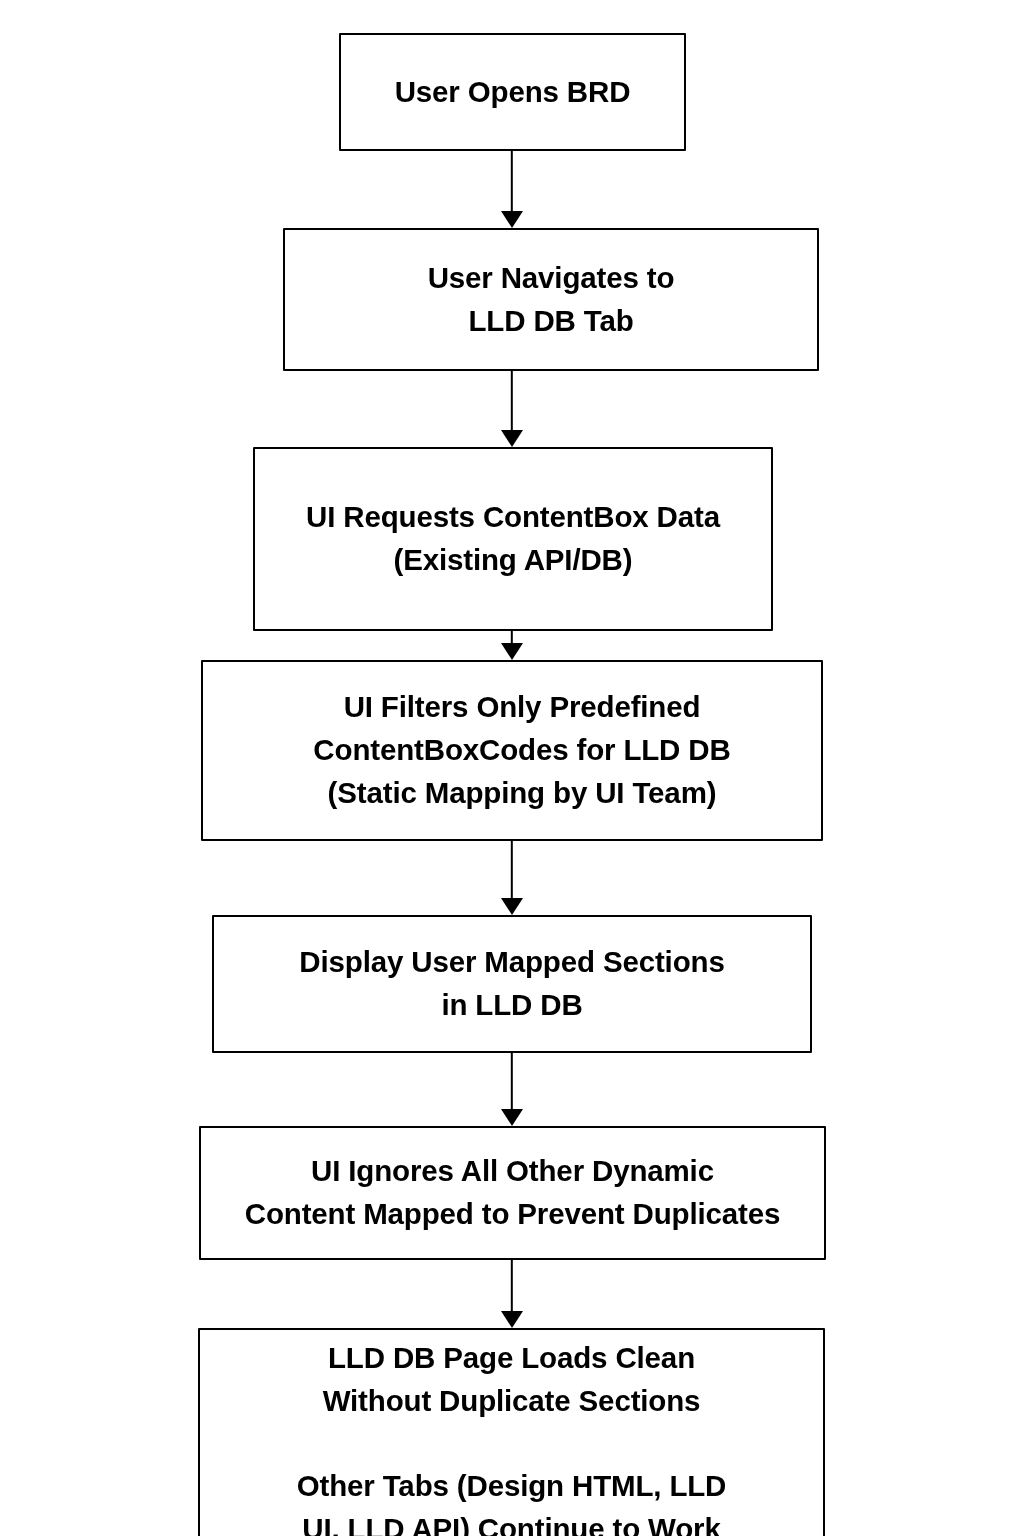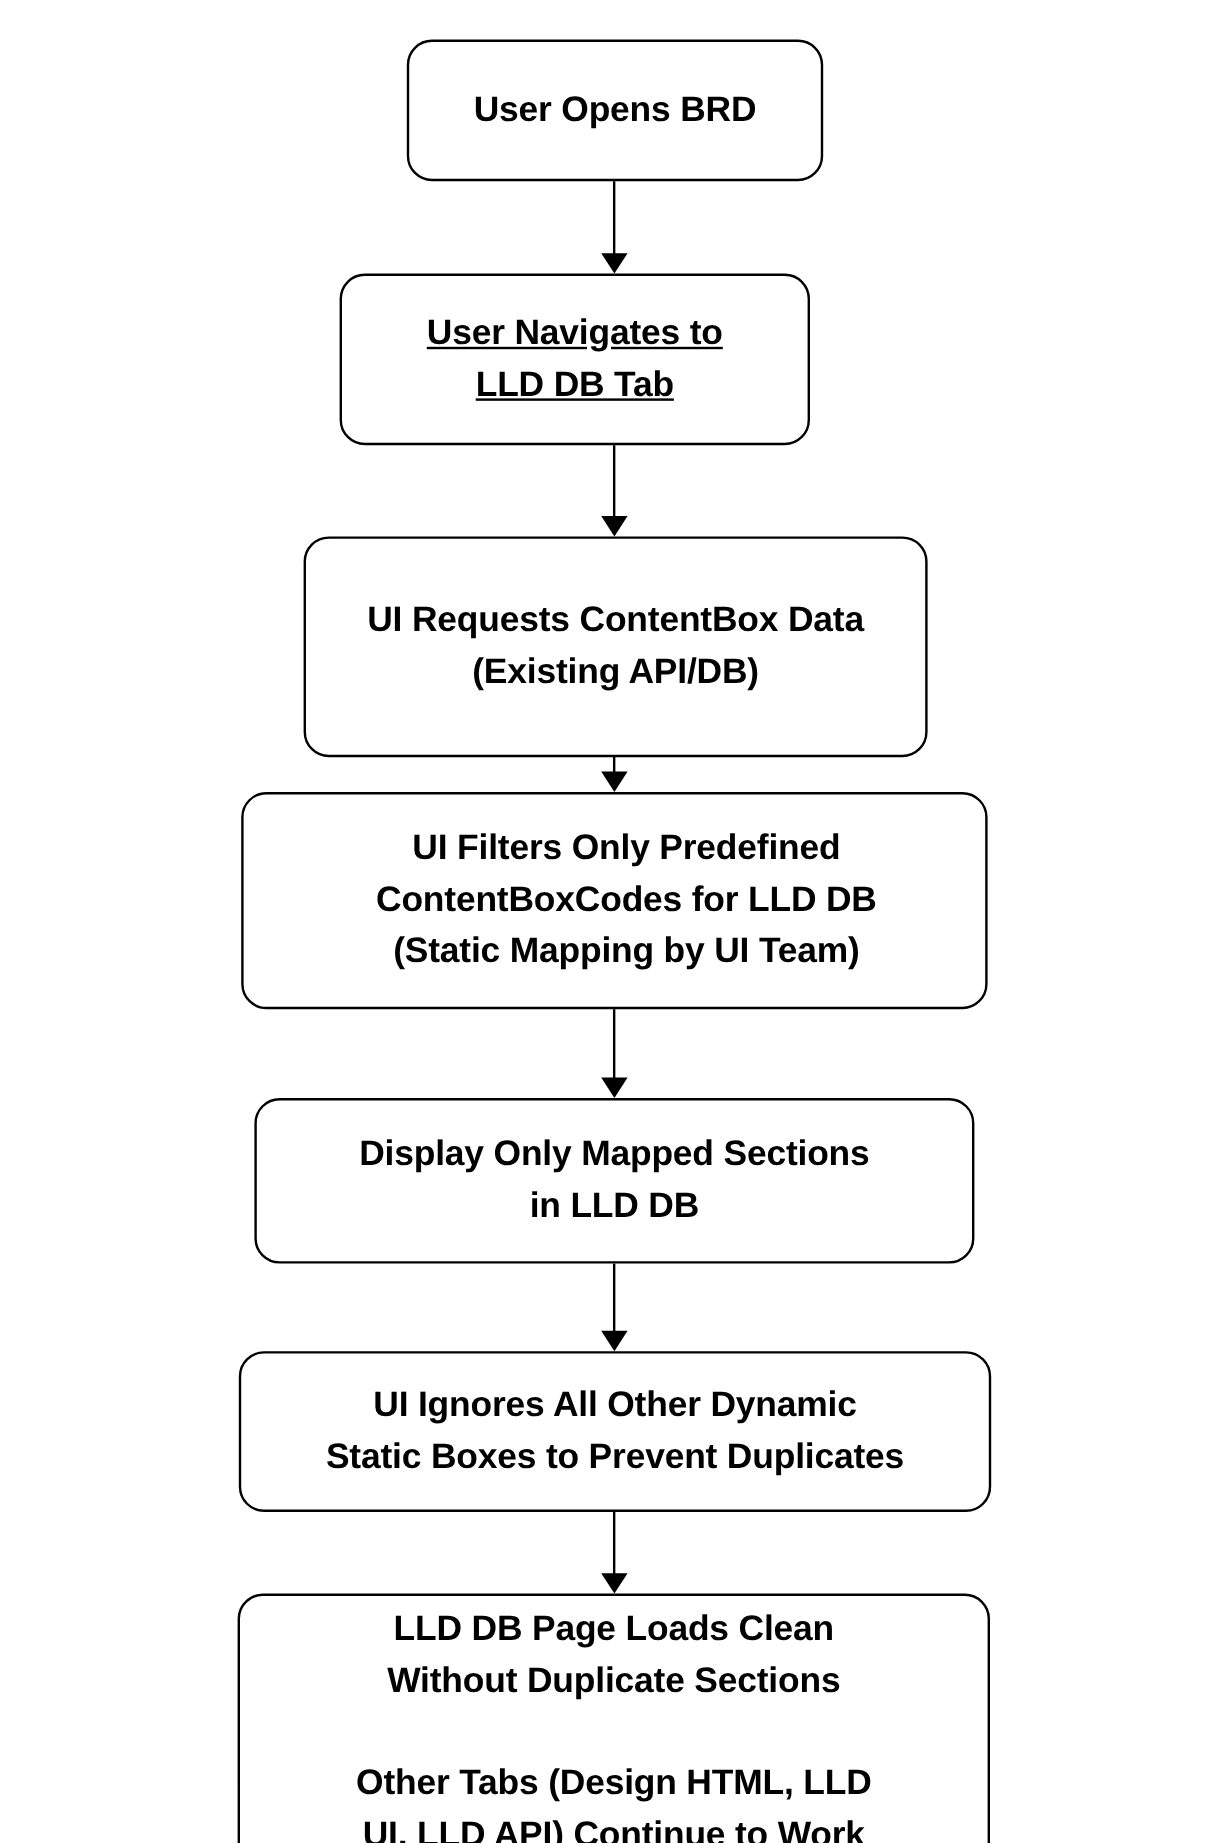--- a/index.html
+++ b/index.html
@@ -19,21 +19,21 @@
   #flowchart {
     position: absolute;
     inset: 0;
     width: 1024px;
     height: 1536px;
   }
 
   .node {
     position: absolute;
     border: 2.2px solid #000000;
-    border-radius: 21px;
+    border-radius: 1px;
     background: #ffffff;
     display: flex;
     align-items: center;
     justify-content: center;
     text-align: center;
   }
 
   .node-label {
     font-weight: 700;
     color: #000000;
@@ -94,40 +94,40 @@
       <div class="edge-line" style="height: 58px;"></div>
       <div class="edge-head"></div>
     </div>
     <div class="edge" style="left: 492px; top: 1260px; width: 40px; height: 68px;">
       <div class="edge-line" style="height: 53px;"></div>
       <div class="edge-head"></div>
     </div>
     <div class="node" style="left: 339px; top: 33px; width: 347px; height: 118px;">
       <div class="node-label">User Opens BRD</div>
     </div>
-    <div class="node" style="left: 283px; top: 228px; width: 392px; height: 143px; text-decoration: underline;">
+    <div class="node" style="left: 283px; top: 228px; width: 536px; height: 143px;">
       <div class="node-label">User Navigates to
 LLD DB Tab</div>
     </div>
     <div class="node" style="left: 253px; top: 447px; width: 520px; height: 184px;">
       <div class="node-label">UI Requests ContentBox Data
 (Existing API/DB)</div>
     </div>
     <div class="node" style="left: 201px; top: 660px; width: 622px; height: 181px; padding-left: 20px;">
       <div class="node-label">UI Filters Only Predefined
 ContentBoxCodes for LLD DB
 (Static Mapping by UI Team)</div>
     </div>
     <div class="node" style="left: 212px; top: 915px; width: 600px; height: 138px;">
-      <div class="node-label">Display Only Mapped Sections
+      <div class="node-label">Display User Mapped Sections
 in LLD DB</div>
     </div>
     <div class="node" style="left: 199px; top: 1126px; width: 627px; height: 134px;">
       <div class="node-label">UI Ignores All Other Dynamic
-Static Boxes to Prevent Duplicates</div>
+Content Mapped to Prevent Duplicates</div>
     </div>
     <div class="node" style="left: 198px; top: 1328px; width: 627px; height: 232px;">
       <div class="node-label">LLD DB Page Loads Clean
 Without Duplicate Sections
 
 Other Tabs (Design HTML, LLD
 UI, LLD API) Continue to Work</div>
     </div>
   </div>
 

